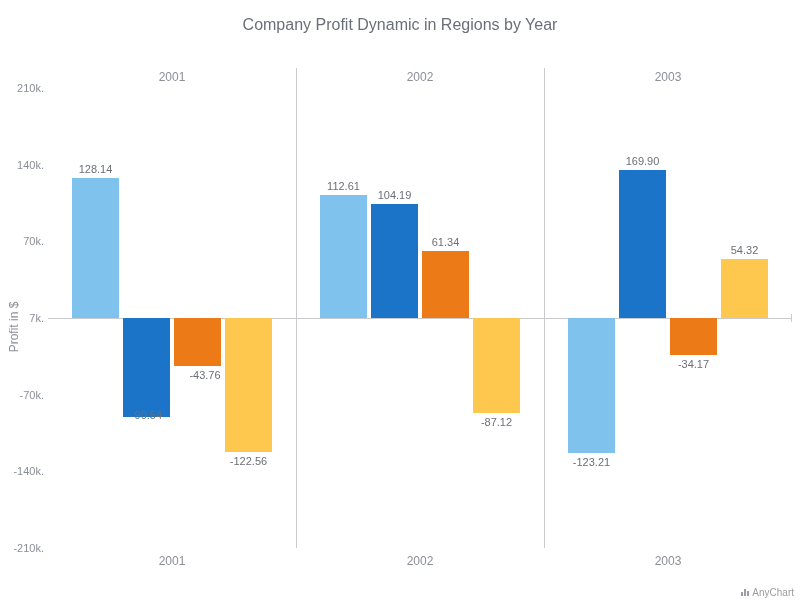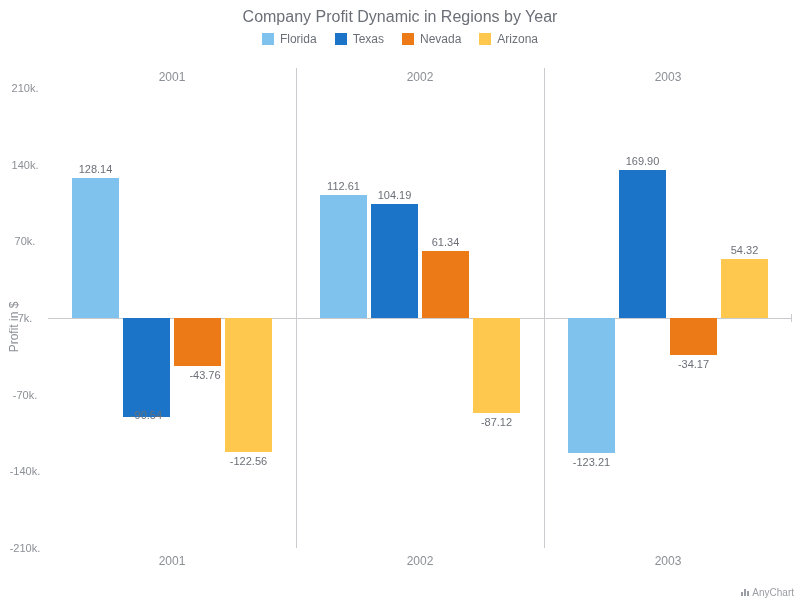--- a/index.html
+++ b/index.html
@@ -1,58 +1,40 @@
 <!DOCTYPE html>
 <html><head>
 <meta charset="utf-8">
 <style>
   * { box-sizing: border-box; margin: 0; padding: 0; }
   body { font-family: Verdana, Geneva, sans-serif; background: #fff; width: 800px; height: 600px; position: relative; overflow: hidden; }
   .chart-container { width: 800px; height: 600px; position: relative; }
-  .title { text-align: center; font-size: 16px; color: #6b6f77; font-weight: 400; padding-top: 8px; }
+  .title { text-align: center; font-size: 16px; color: #6b6f77; font-weight: 400; padding-top: 16px; }
   .legend { display: flex; justify-content: center; gap: 18px; margin-top: 6px; font-size: 12px; color: #6b6f77; }
   .legend-item { display: flex; align-items: center; gap: 6px; cursor: pointer; }
   .legend-swatch { width: 12px; height: 12px; }
   .plot-area { position: absolute; left: 48px; top: 68px; width: 744px; height: 502px; }
   .y-axis-label { position: absolute; left: 8px; top: 50%; transform: translateX(-50%) rotate(-90deg); transform-origin: center; font-size: 12px; color: #8b8f96; white-space: nowrap; }
-  .y-tick { position: absolute; left: -42px; font-size: 11px; color: #8b8f96; text-align: center; width: 38px; transform: translateY(-50%); }
+  .y-tick { position: absolute; left: -42px; font-size: 11px; color: #8b8f96; text-align: right; width: 38px; transform: translateY(-50%); }
   .zero-line { position: absolute; left: 0; width: 100%; height: 1px; background: #c9cbce; }
   .panel-sep { position: absolute; top: 0; bottom: 22px; width: 1px; background: #c9cbce; }
   .panel-title { position: absolute; top: 2px; font-size: 12px; color: #8b8f96; transform: translateX(-50%); }
   .x-label { position: absolute; bottom: 2px; font-size: 12px; color: #8b8f96; transform: translateX(-50%); }
   .bar { position: absolute; }
   .val-label { position: absolute; font-size: 11px; color: #6b6f77; transform: translateX(-50%); white-space: nowrap; }
   .credits { position: absolute; right: 6px; bottom: 2px; font-size: 10px; color: #9a9da3; display: flex; align-items: center; gap: 3px; }
   .credits .bars-icon { display: inline-flex; gap: 1px; align-items: flex-end; }
   .credits .bars-icon span { width: 2px; background: #9a9da3; display: inline-block; }
 </style>
 </head>
 <body>
 
 <div class="chart-container">
   <div class="title">Company Profit Dynamic in Regions by Year</div>
 
-  <div class="legend">
-    <div class="legend-item">
-      <span class="legend-swatch" style="background:#7ec2ed"></span>
-      <span>Florida</span>
-    </div>
-    <div class="legend-item">
-      <span class="legend-swatch" style="background:#1b74c7"></span>
-      <span>Texas</span>
-    </div>
-    <div class="legend-item">
-      <span class="legend-swatch" style="background:#ec7a16"></span>
-      <span>Nevada</span>
-    </div>
-    <div class="legend-item">
-      <span class="legend-swatch" style="background:#fec84e"></span>
-      <span>Arizona</span>
-    </div>
-  </div>
 
   <div class="y-axis-label" style="left:14px; top:320px;">Profit in $</div>
 
   <div class="plot-area" id="plot">
       <div class="zero-line" style="top: 250px;"></div>
       <div class="y-tick" style="top: 20px;">210k.</div>
       <div class="y-tick" style="top: 96.6667px;">140k.</div>
       <div class="y-tick" style="top: 173.333px;">70k.</div>
       <div class="y-tick" style="top: 250px;">7k.</div>
       <div class="y-tick" style="top: 326.667px;">-70k.</div>

